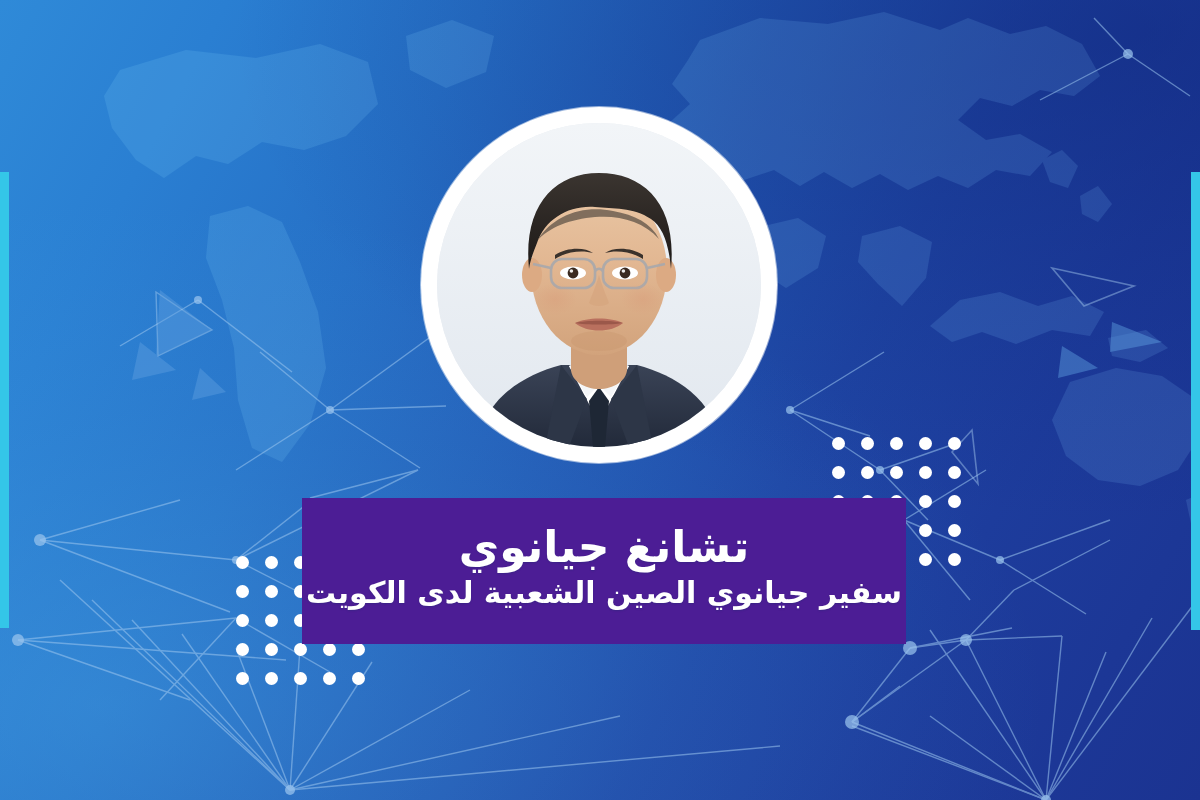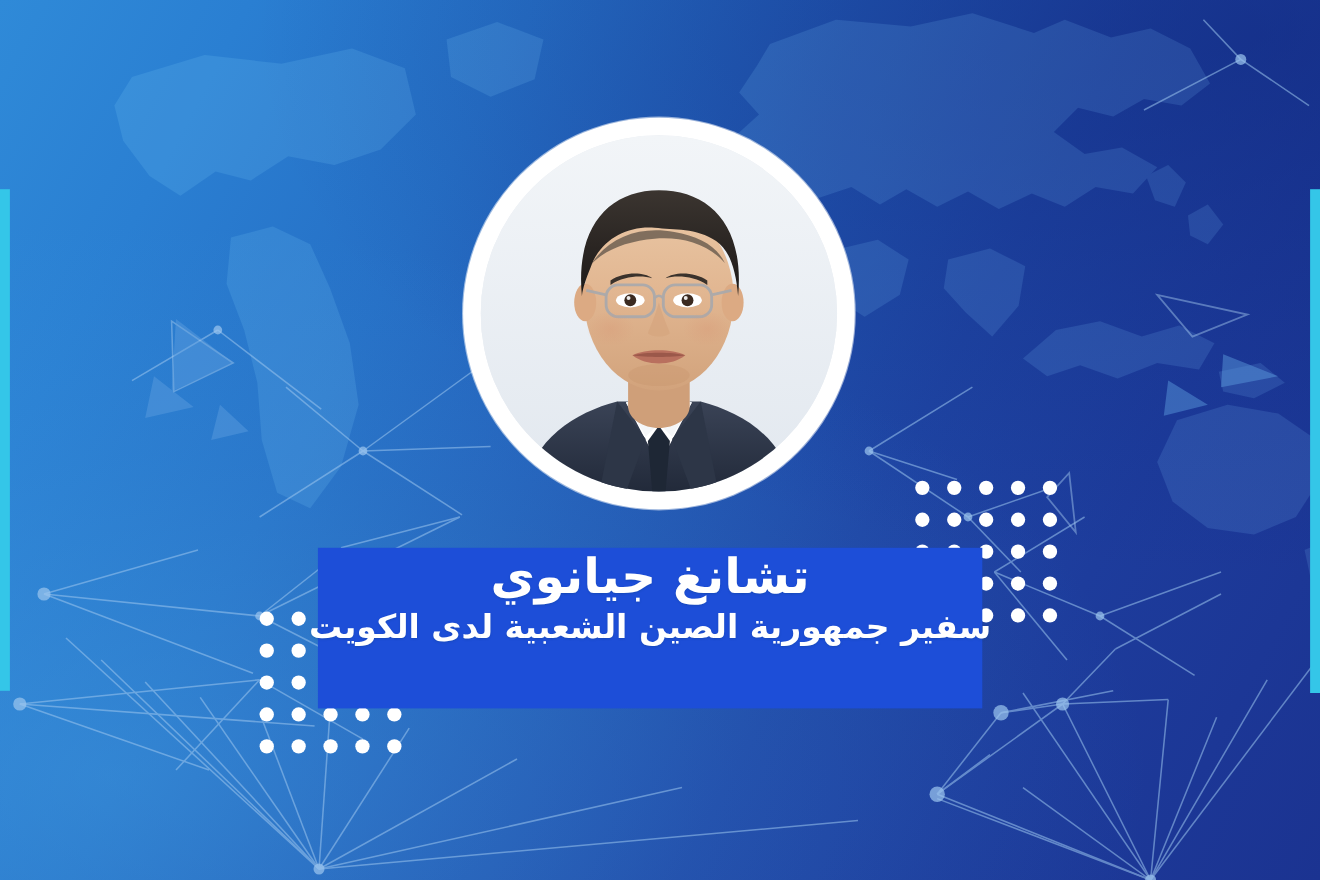--- a/index.html
+++ b/index.html
@@ -114,28 +114,29 @@
     height: 324px;
     border-radius: 50%;
     overflow: hidden;
     background: #e9edf2;
   }
   .portrait-svg { display: block; width: 324px; height: 324px; }
 
   
   .name-banner {
     position: absolute;
-    left: 289px;
+    left: 302px;
     top: 498px;
     width: 604px;
     height: 146px;
-    background: #1d4ed8;
+    background: #4c1d95;
     display: flex;
     flex-direction: column;
     align-items: center;
+    justify-content: center;
     direction: rtl;
     box-sizing: border-box;
     padding: 4px 14px 10px 14px;
   }
   .person-name {
     color: #ffffff;
     font-size: 44px;
     font-weight: bold;
     line-height: 1.05;
     letter-spacing: 0px;
@@ -442,16 +443,16 @@
         <ellipse cx="162" cy="218" rx="28" ry="10" fill="#c8966f" opacity="0.40"></ellipse>
 
         <ellipse cx="118" cy="176" rx="22" ry="16" fill="url(#cheek)"></ellipse>
         <ellipse cx="206" cy="176" rx="22" ry="16" fill="url(#cheek)"></ellipse>
       </svg>
     </div>
   </div>
 
   <div class="name-banner">
     <div class="person-name">تشانغ جيانوي</div>
-    <div class="person-title">سفير جمهورية الصين الشعبية لدى الكويت</div>
+    <div class="person-title">سفير جيانوي الصين الشعبية لدى الكويت</div>
   </div>
 
 </div>
 
 </body></html>

